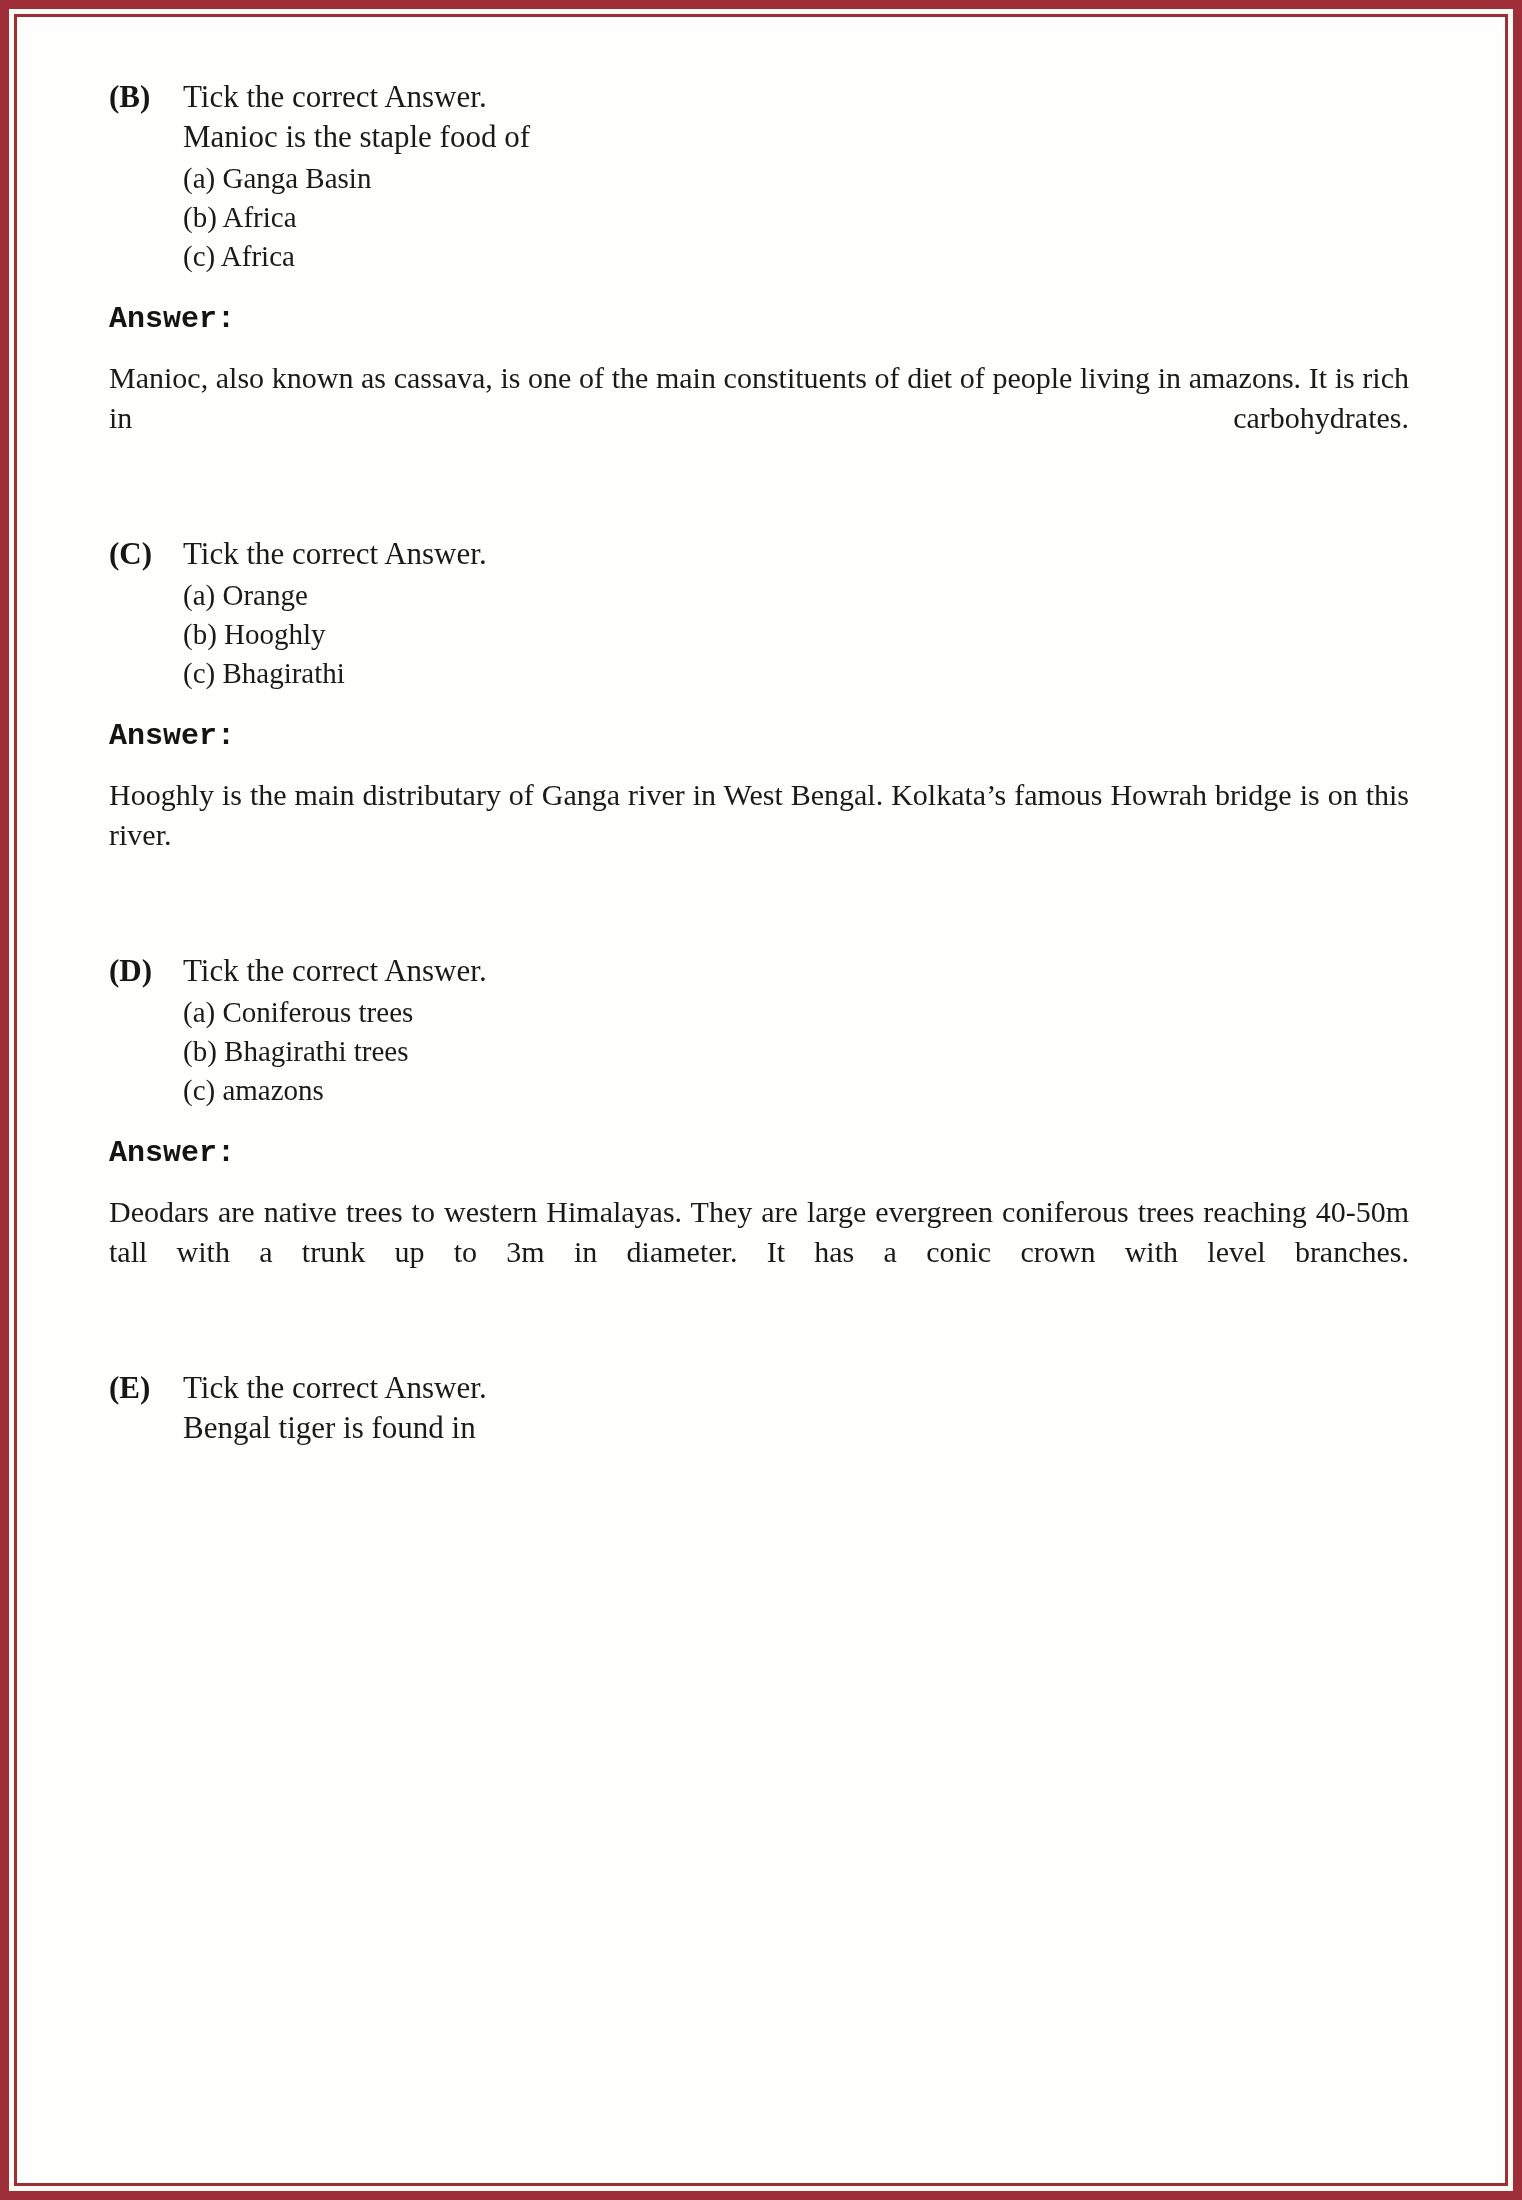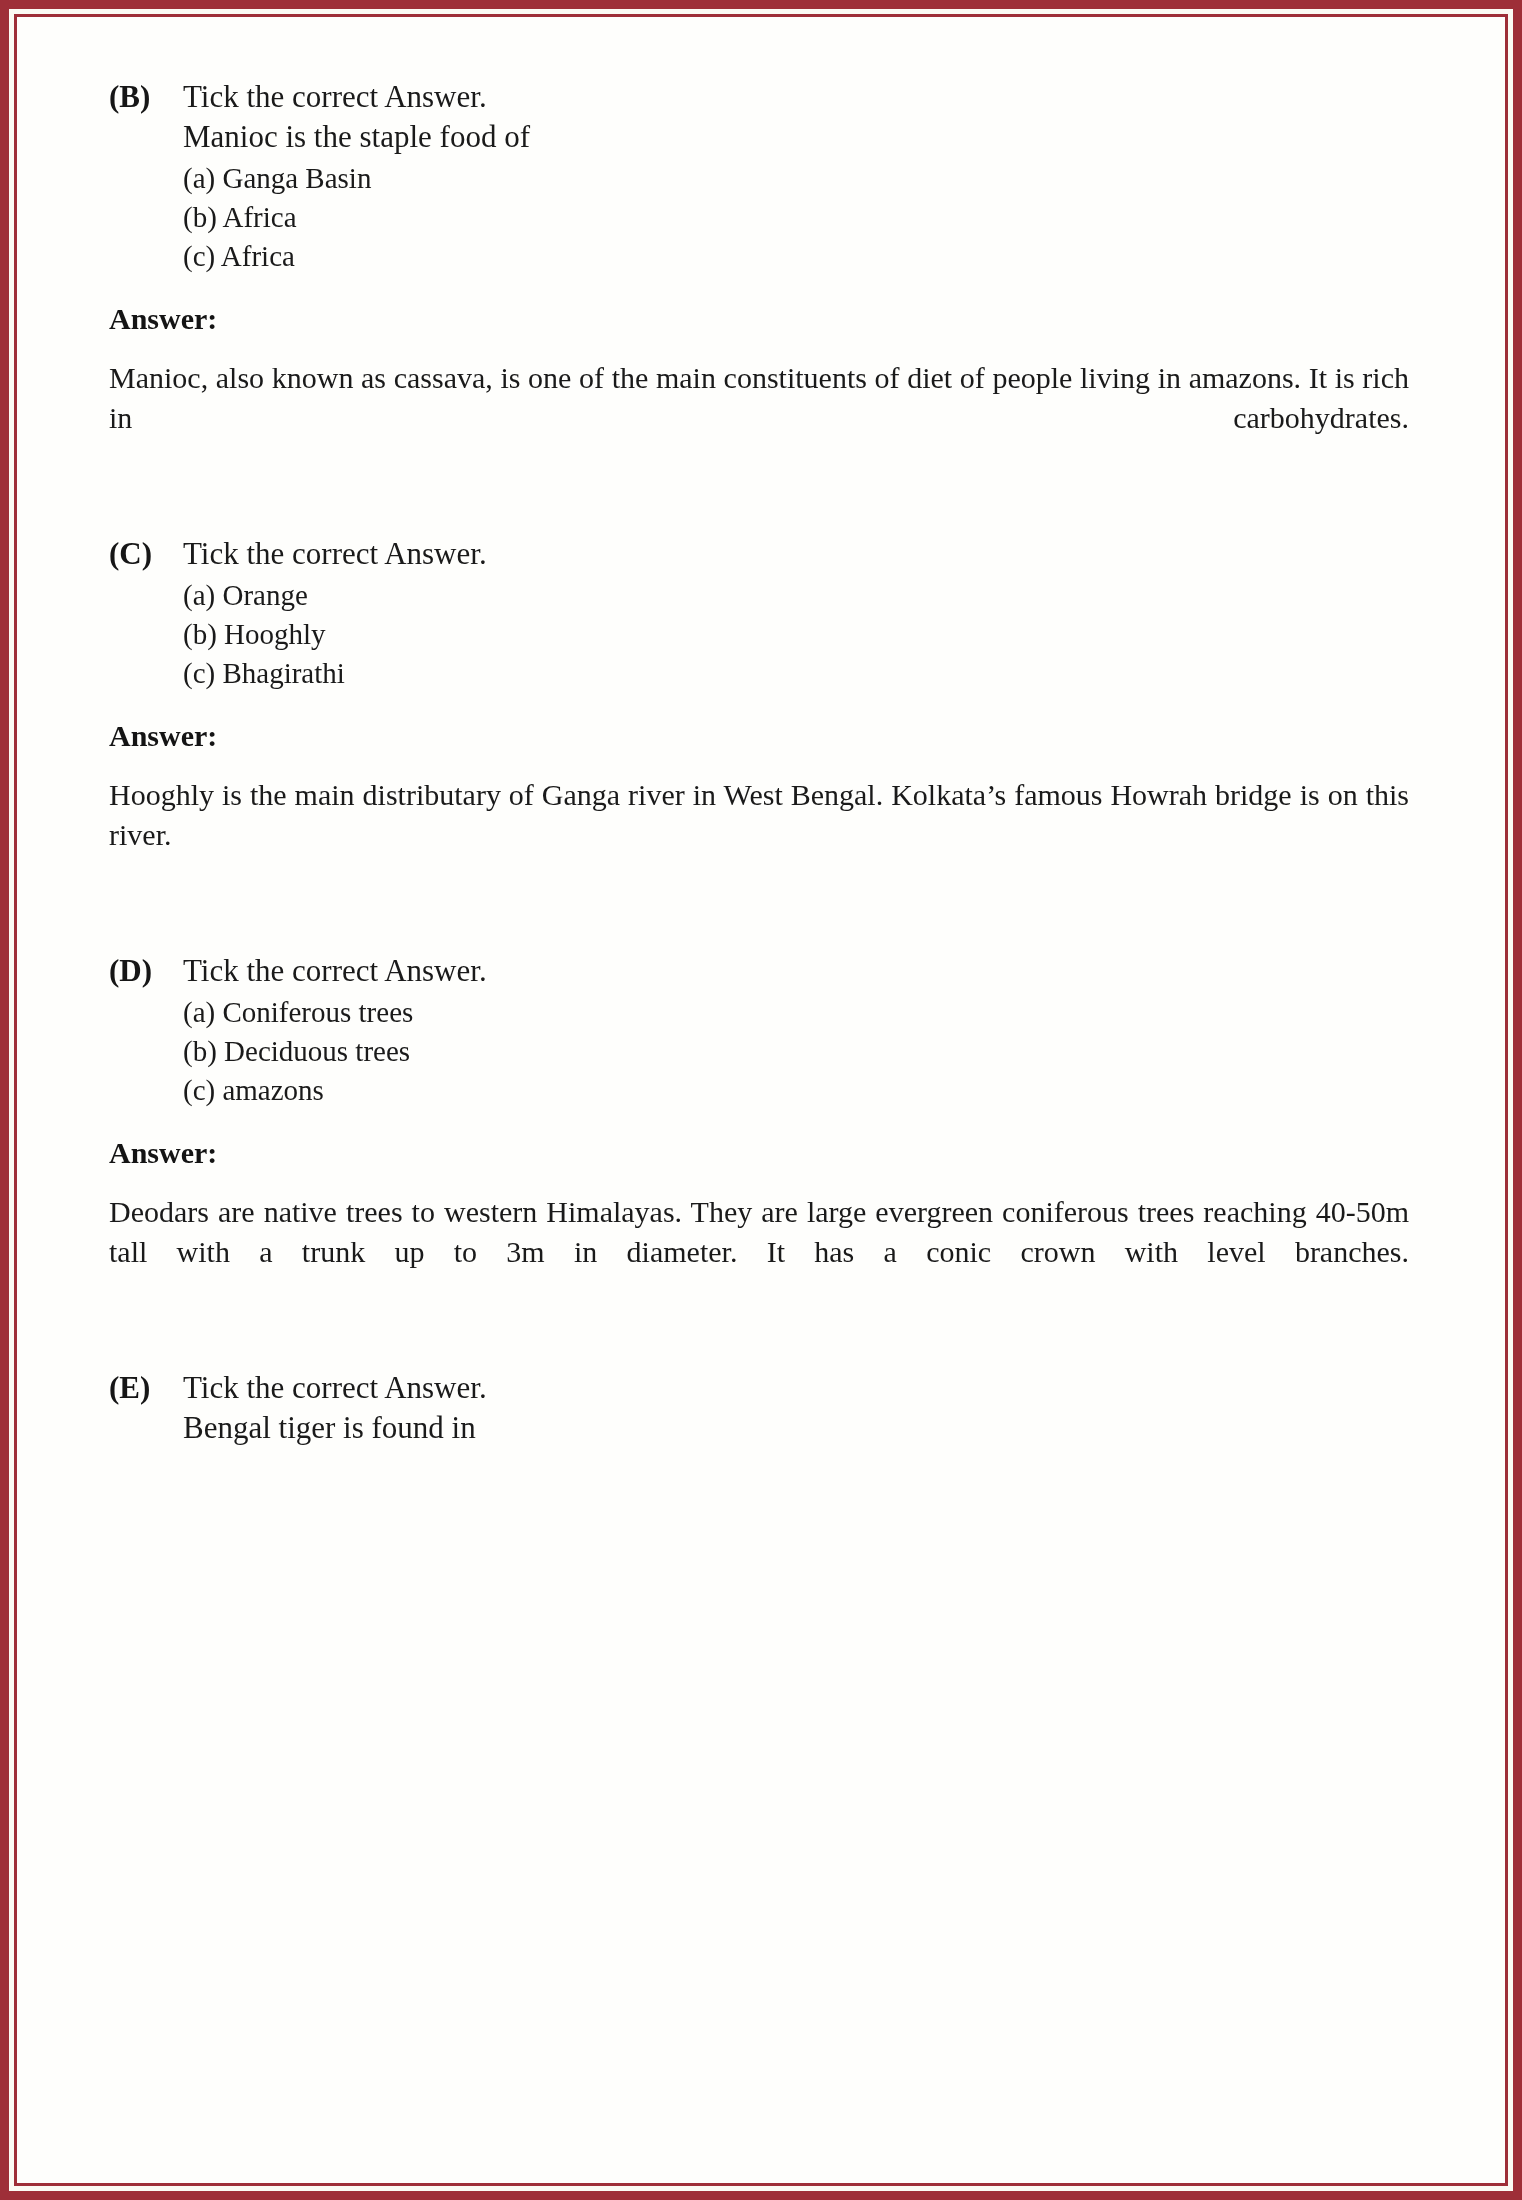--- a/index.html
+++ b/index.html
@@ -87,20 +87,21 @@
     color: #1a1a1a;
     white-space: nowrap;
   }
 
   .answer-label {
     font-weight: bold;
     font-size: 30px;
     line-height: 38px;
     color: #141414;
     margin-top: 24px;
+    font-family: Liberation Mono, monospace;
   }
   .answer-text {
     font-size: 30px;
     line-height: 40px;
     color: #1a1a1a;
     text-align: justify;
     text-justify: inter-word;
     margin-top: 20px;
     max-width: 1300px;
   }
@@ -157,21 +158,21 @@
 
         <div class="gap-after-answer"></div>
 
         <div class="question-block">
           <div class="q-head">
             <div class="q-marker">(D)</div>
             <div class="q-body">
               <div class="q-instruction">Tick the correct Answer.</div>
               <div class="q-options">
                 <div class="q-option">(a) Coniferous trees</div>
-                <div class="q-option">(b) Deciduous trees</div>
+                <div class="q-option">(b) Bhagirathi trees</div>
                 <div class="q-option">(c) amazons</div>
               </div>
             </div>
           </div>
           <div class="answer-label">Answer:</div>
           <div class="answer-text">Deodars are native trees to western Himalayas. They are large evergreen coniferous trees reaching 40-50m tall with a trunk up to 3m in diameter. It has a conic crown with level branches.</div>
         </div>
 
         <div class="gap-after-answer"></div>
 

